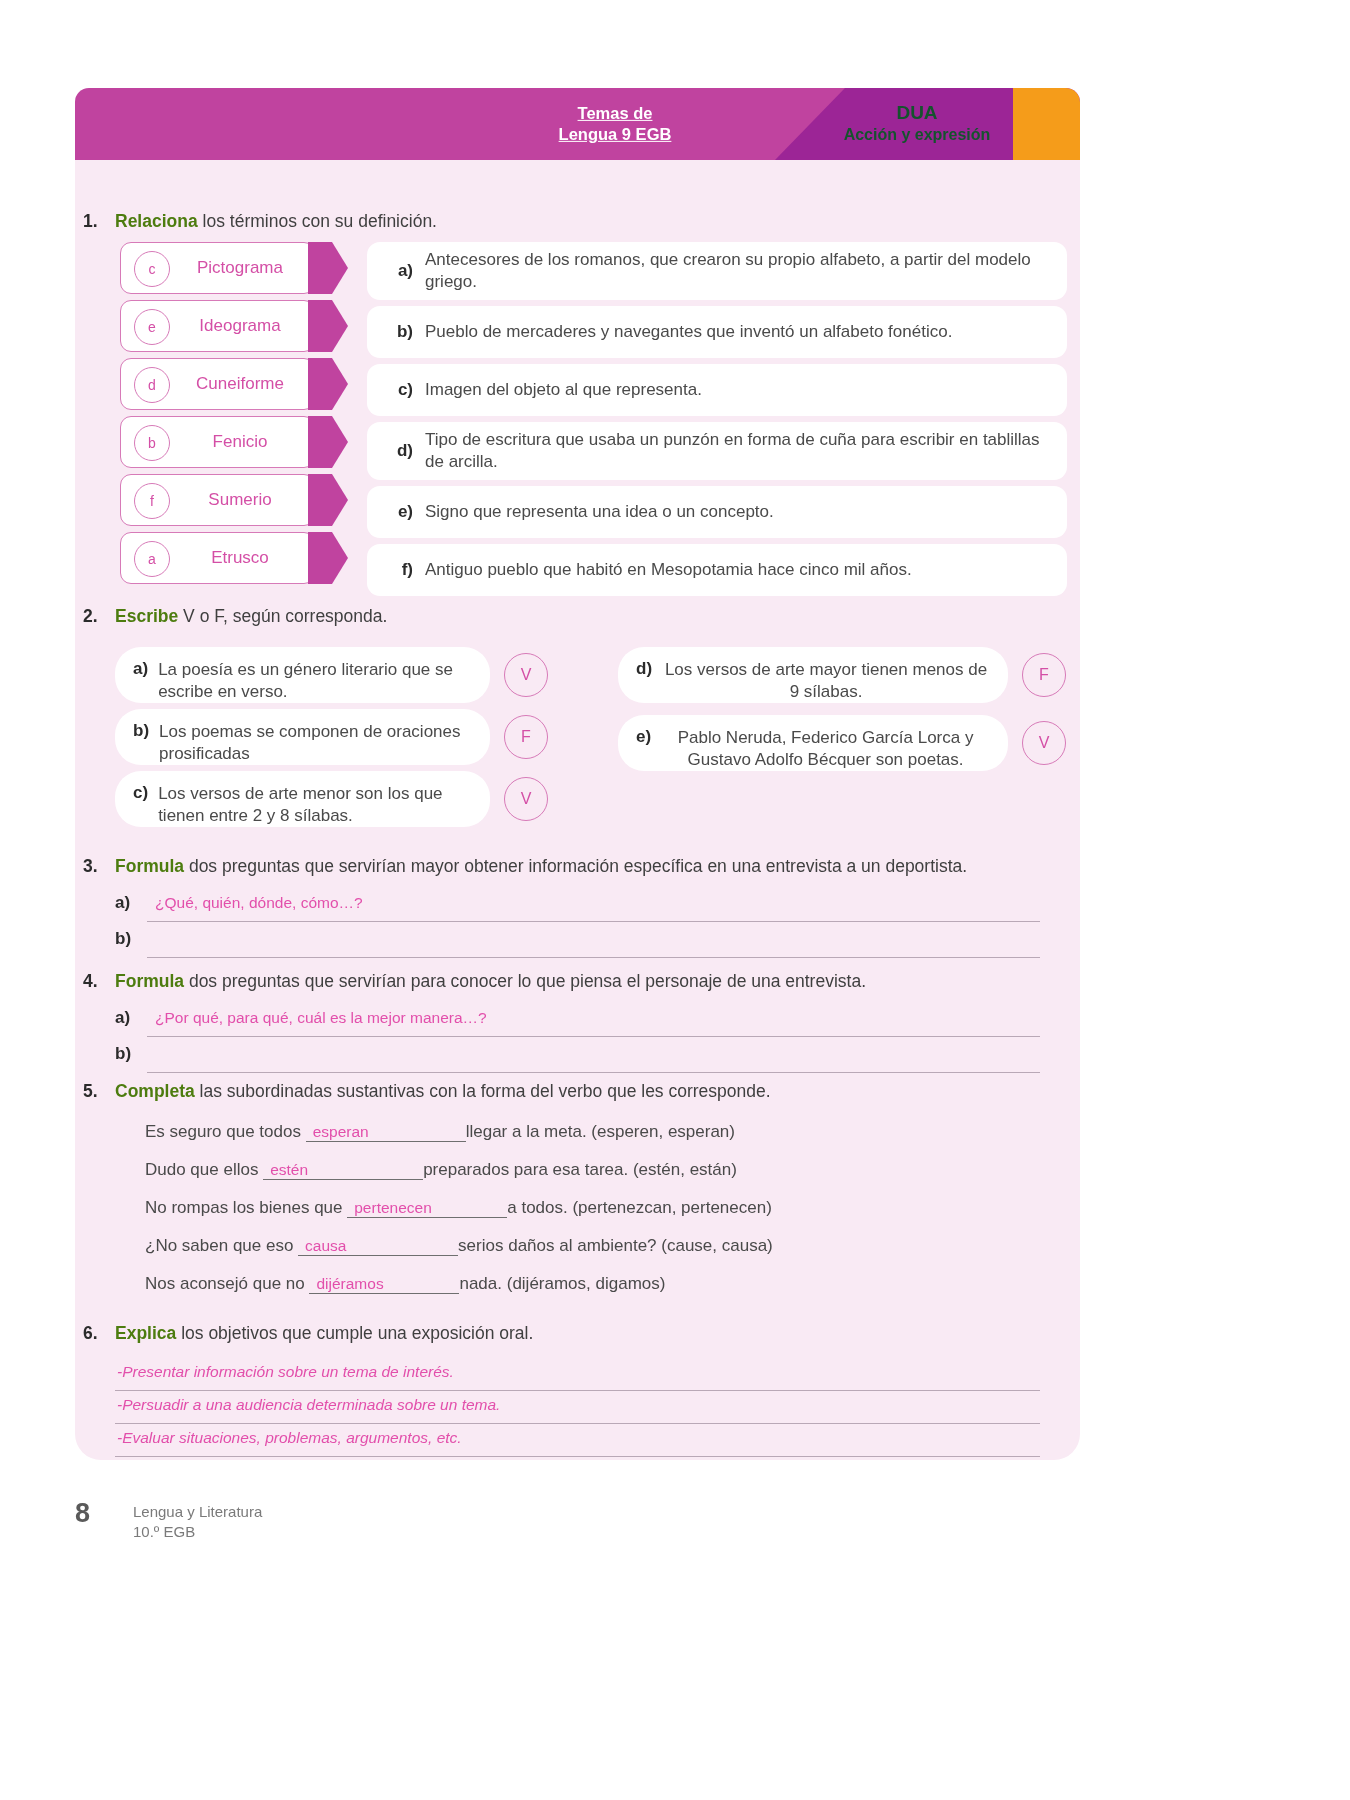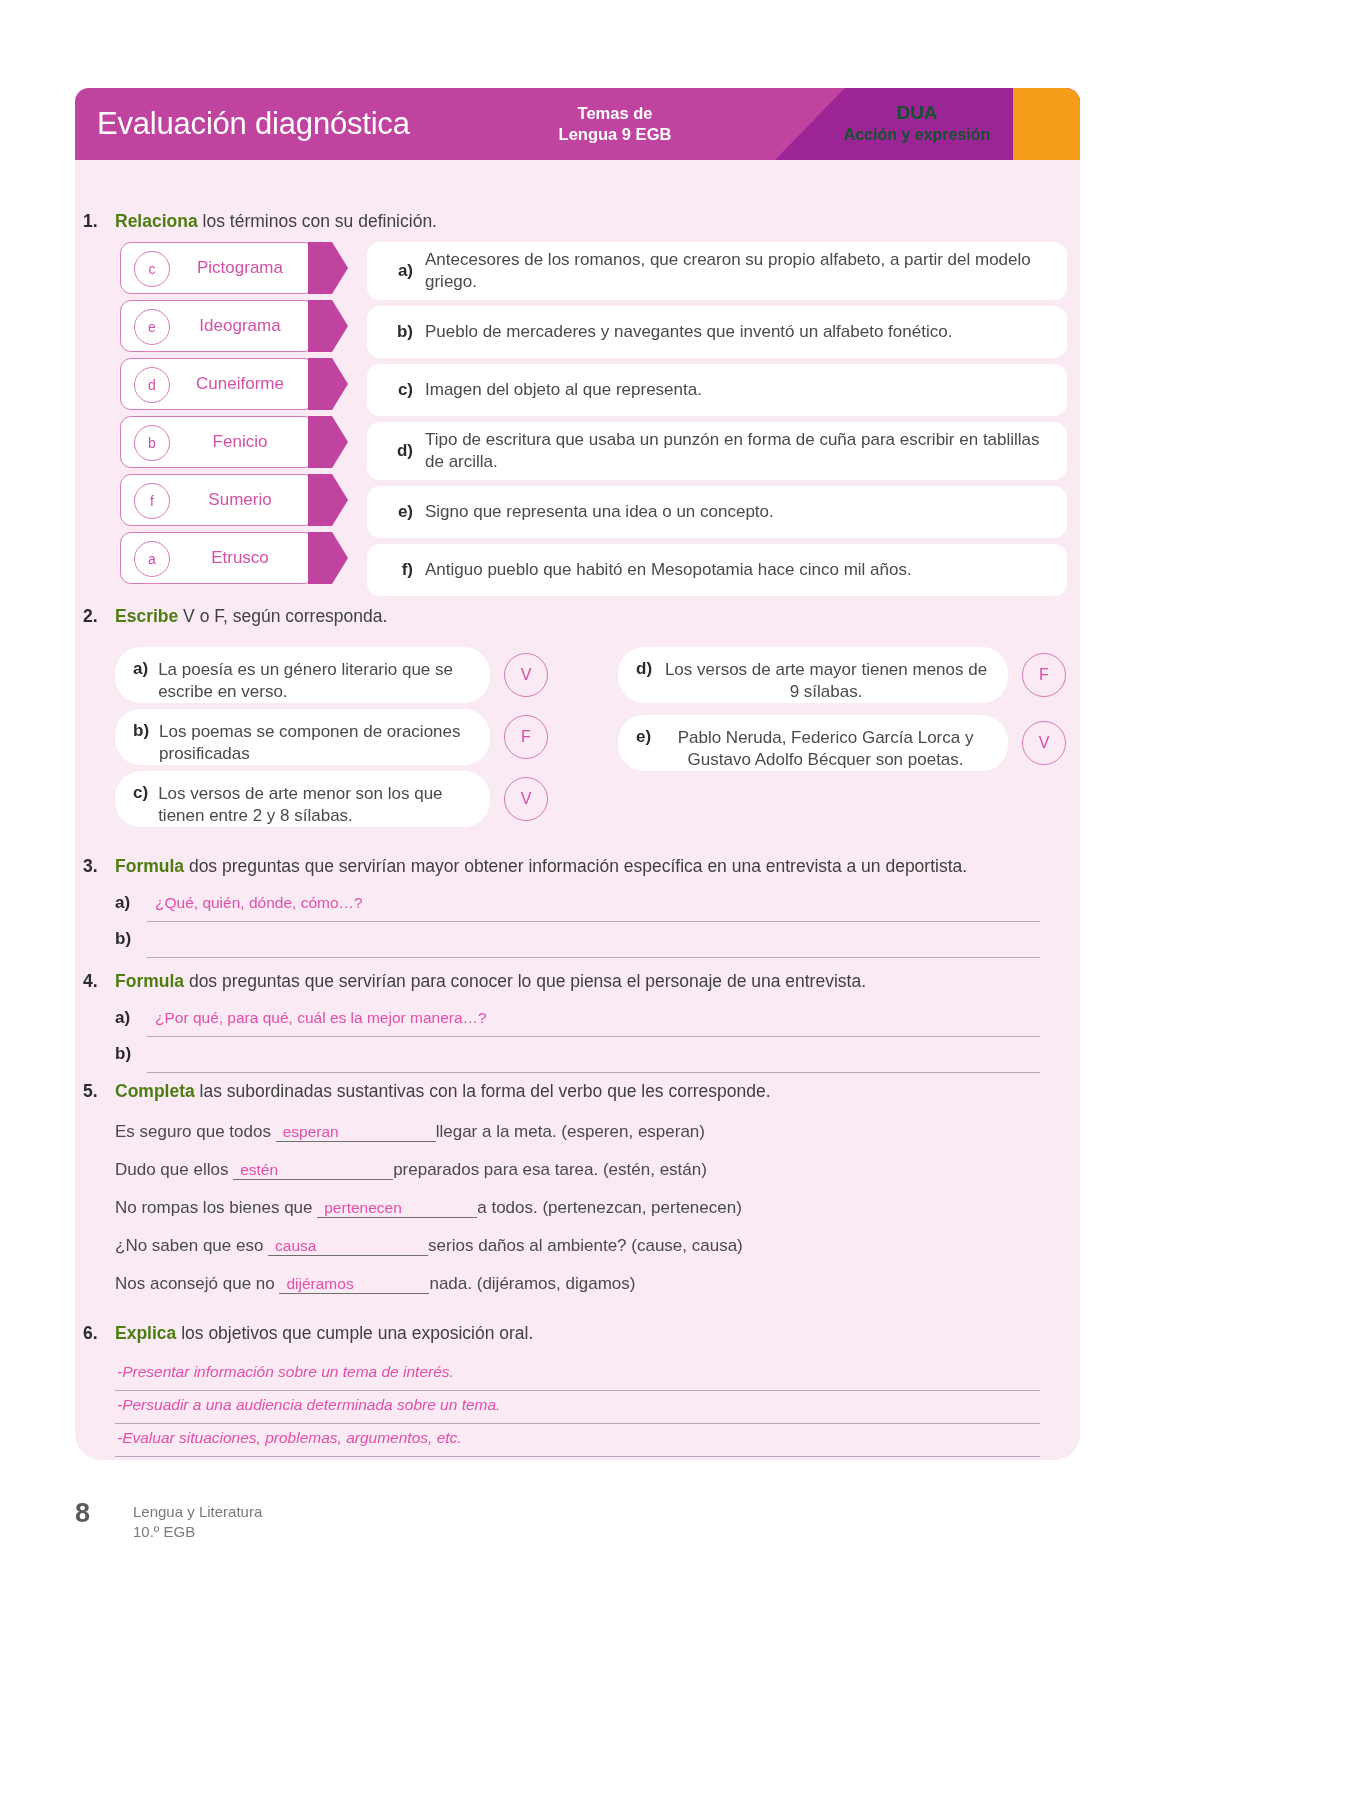--- a/index.html
+++ b/index.html
@@ -33,21 +33,21 @@
     clip-path:polygon(70px 0, 238px 0, 238px 100%, 0 100%);
   }
   .hdr-title{
     position:absolute;left:22px;top:50%;transform:translateY(-50%);
     font-size:31px;color:#ffffff;font-weight:400;letter-spacing:-0.2px;
     white-space:nowrap;
   }
   .hdr-sub{
     position:absolute;left:430px;top:50%;transform:translateY(-50%);
     text-align:center;color:#ffffff;font-size:16.5px;font-weight:bold;
-    line-height:1.28;width:220px;
+    line-height:1.28;width:220px;text-decoration:underline;
   }
   .hdr-dua{
     position:absolute;right:38px;top:50%;transform:translateY(-50%);
     text-align:center;color:#14532d;width:250px;
   }
   .hdr-dua .d1{font-size:19px;font-weight:bold;line-height:1.2;}
   .hdr-dua .d2{font-size:16px;font-weight:bold;line-height:1.3;}
 
   
   .panel{
@@ -175,21 +175,20 @@
   }
 </style>
 </head>
 <body>
 
 <div class="header-wrap">
   <div class="hdr-base">
     <div class="hdr-orange"></div>
     <div class="hdr-right-inner"></div>
   </div>
-  <div class="hdr-title">Evaluación diagnóstica</div>
   <div class="hdr-sub">
     <div>Temas de</div>
     <div>Lengua 9 EGB</div>
   </div>
   <div class="hdr-dua">
     <div class="d1">DUA</div>
     <div class="d2">Acción y expresión</div>
   </div>
 </div>
 
@@ -348,21 +347,21 @@
         <div class="ans-text"></div>
       </div>
     </div>
 </div>
 
 <div class="ex" id="ex5" style="top:1080px;">
   <div class="ex-head" style="margin-left:75px;">
     <span class="ex-num">5.</span>
     <span class="ex-verb">Completa</span><span> las subordinadas sustantivas con la forma del verbo que les corresponde.</span>
   </div>
-  <div id="ex5-rows" style="position:relative;margin-left:75px;margin-top:18px;">
+  <div id="ex5-rows" style="position:relative;margin-left:105px;margin-top:18px;">
       <div class="fill-row"><span>Es seguro que todos </span><span class="blank" style="width:160px;">esperan</span><span>llegar a la meta. (esperen, esperan)</span></div>
       <div class="fill-row"><span>Dudo que ellos </span><span class="blank" style="width:160px;">estén</span><span>preparados para esa tarea. (estén, están)</span></div>
       <div class="fill-row"><span>No rompas los bienes que </span><span class="blank" style="width:160px;">pertenecen</span><span>a todos. (pertenezcan, pertenecen)</span></div>
       <div class="fill-row"><span>¿No saben que eso </span><span class="blank" style="width:160px;">causa</span><span>serios daños al ambiente? (cause, causa)</span></div>
       <div class="fill-row"><span>Nos aconsejó que no </span><span class="blank" style="width:150px;">dijéramos</span><span>nada. (dijéramos, digamos)</span></div>
     </div>
 </div>
 
 <div class="ex" id="ex6" style="top:1322px;">
   <div class="ex-head" style="margin-left:75px;">

